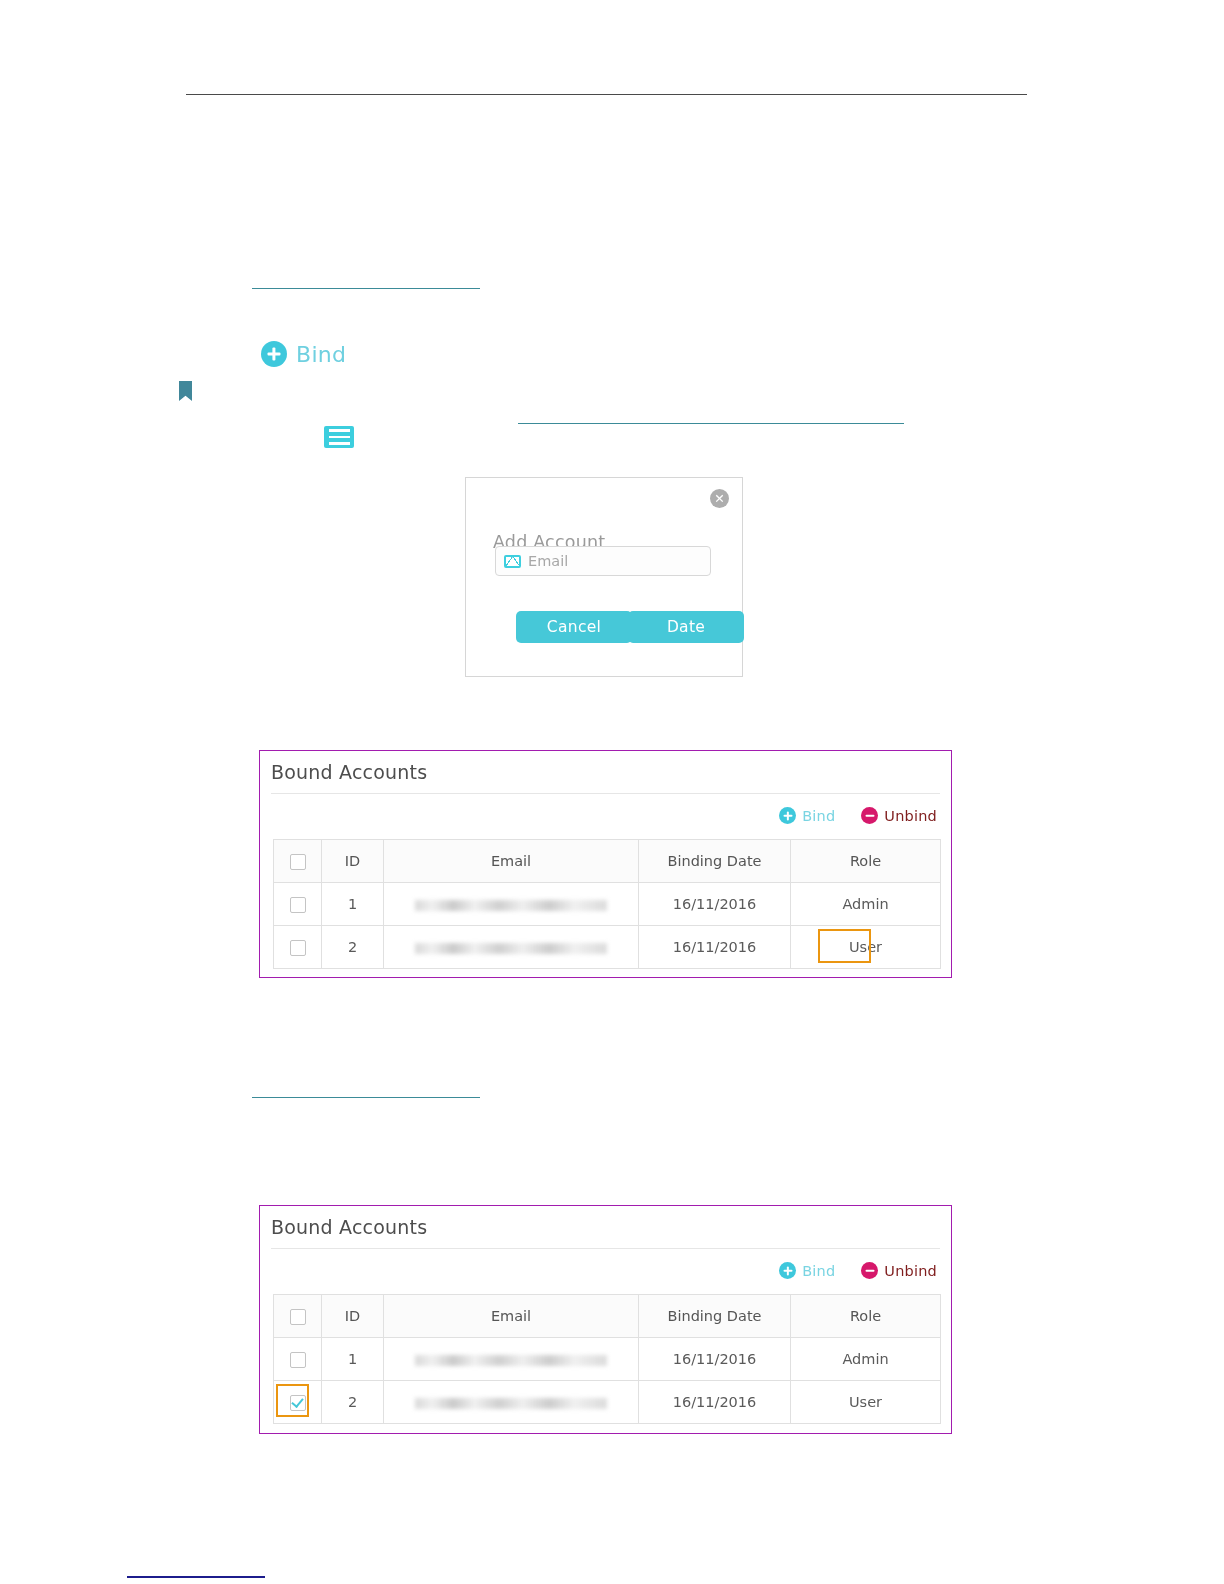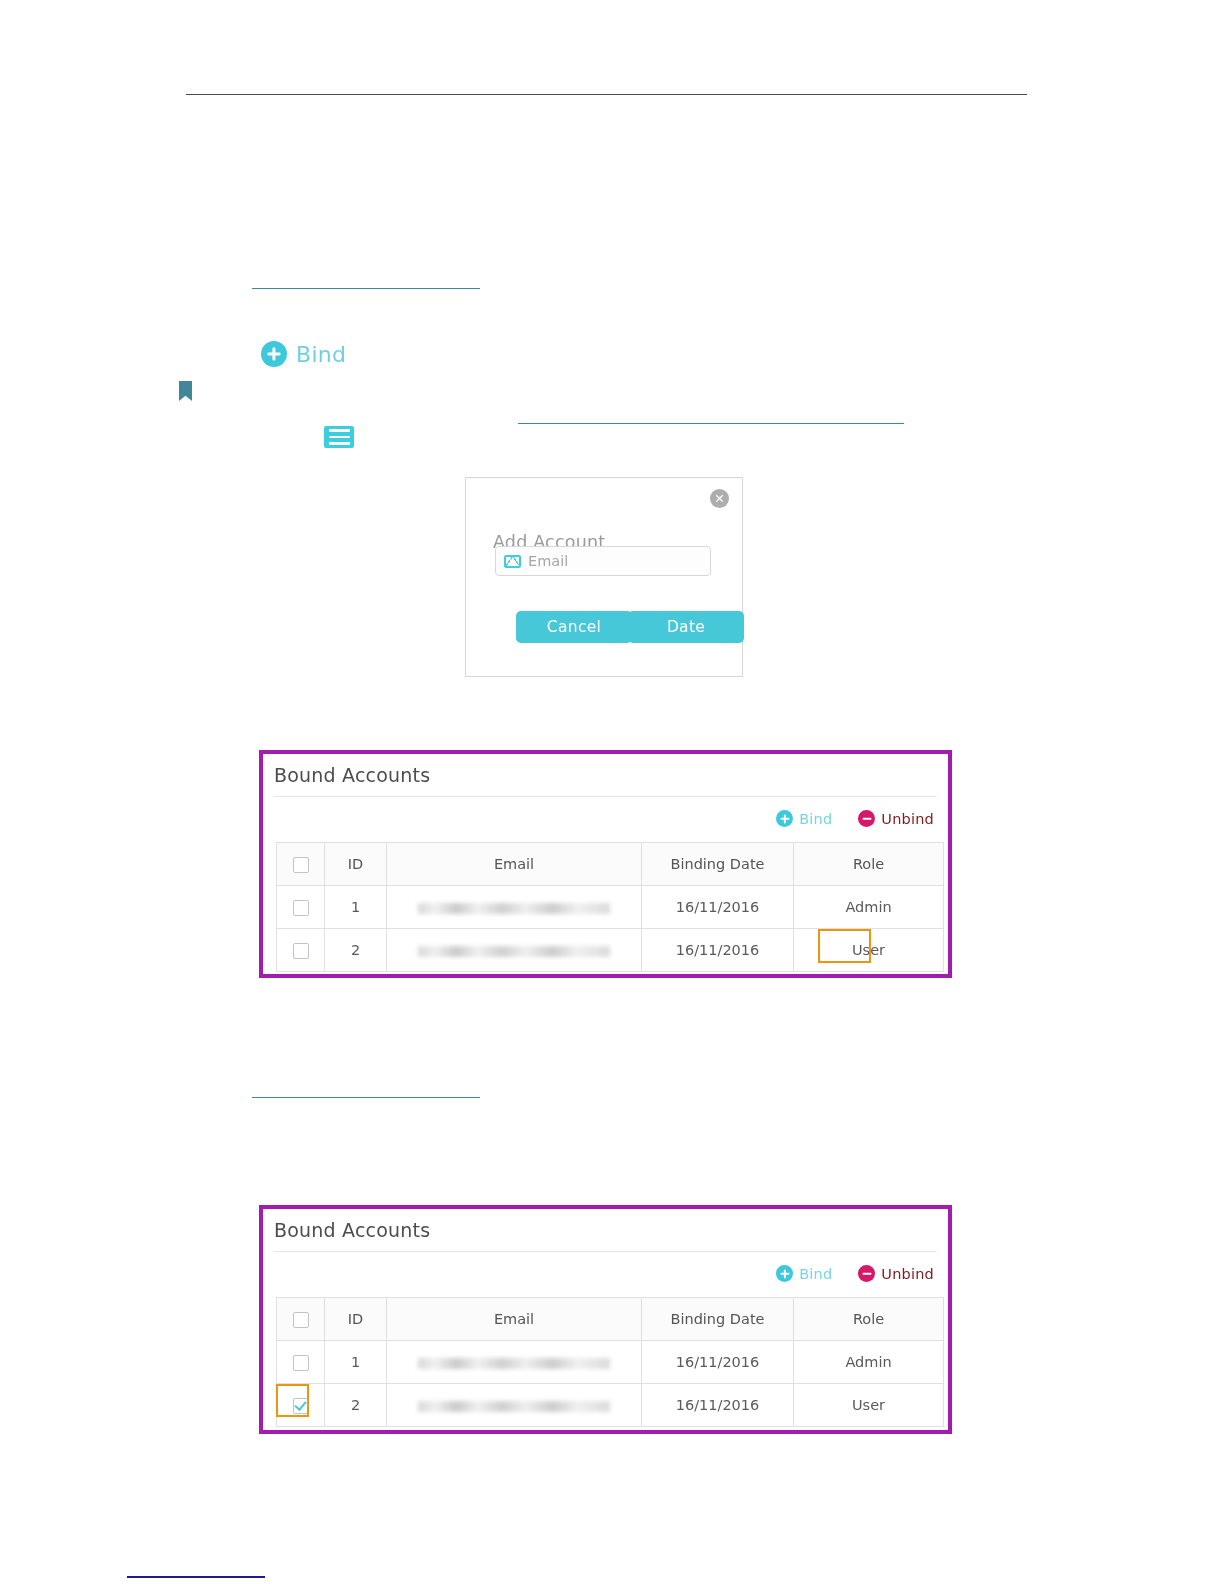--- a/index.html
+++ b/index.html
@@ -125,21 +125,21 @@
     color: #ffffff; font-size: 15.5px;
     font-family: "DejaVu Sans", sans-serif;
     letter-spacing: .3px; cursor: pointer;
   }
   #cancel-button { left: 50px; }
   #save-button { left: 162px; }
 
   
   .panel {
     position: absolute; left: 259px; width: 693px;
-    background: #ffffff; border: 4px solid #a21caf; box-sizing: border-box;
+    background: #ffffff; border: 1px solid #a21caf; box-sizing: border-box;
   }
   #panel-1 { top: 750px; height: 228px; }
   #panel-2 { top: 1205px; height: 229px; }
 
   .panel-title {
     position: absolute; left: 11px; top: 10px;
     font-size: 19px; color: #4d4d4d; letter-spacing: .2px;
   }
   .panel-divider {
     position: absolute; left: 11px; top: 42px; right: 11px;

